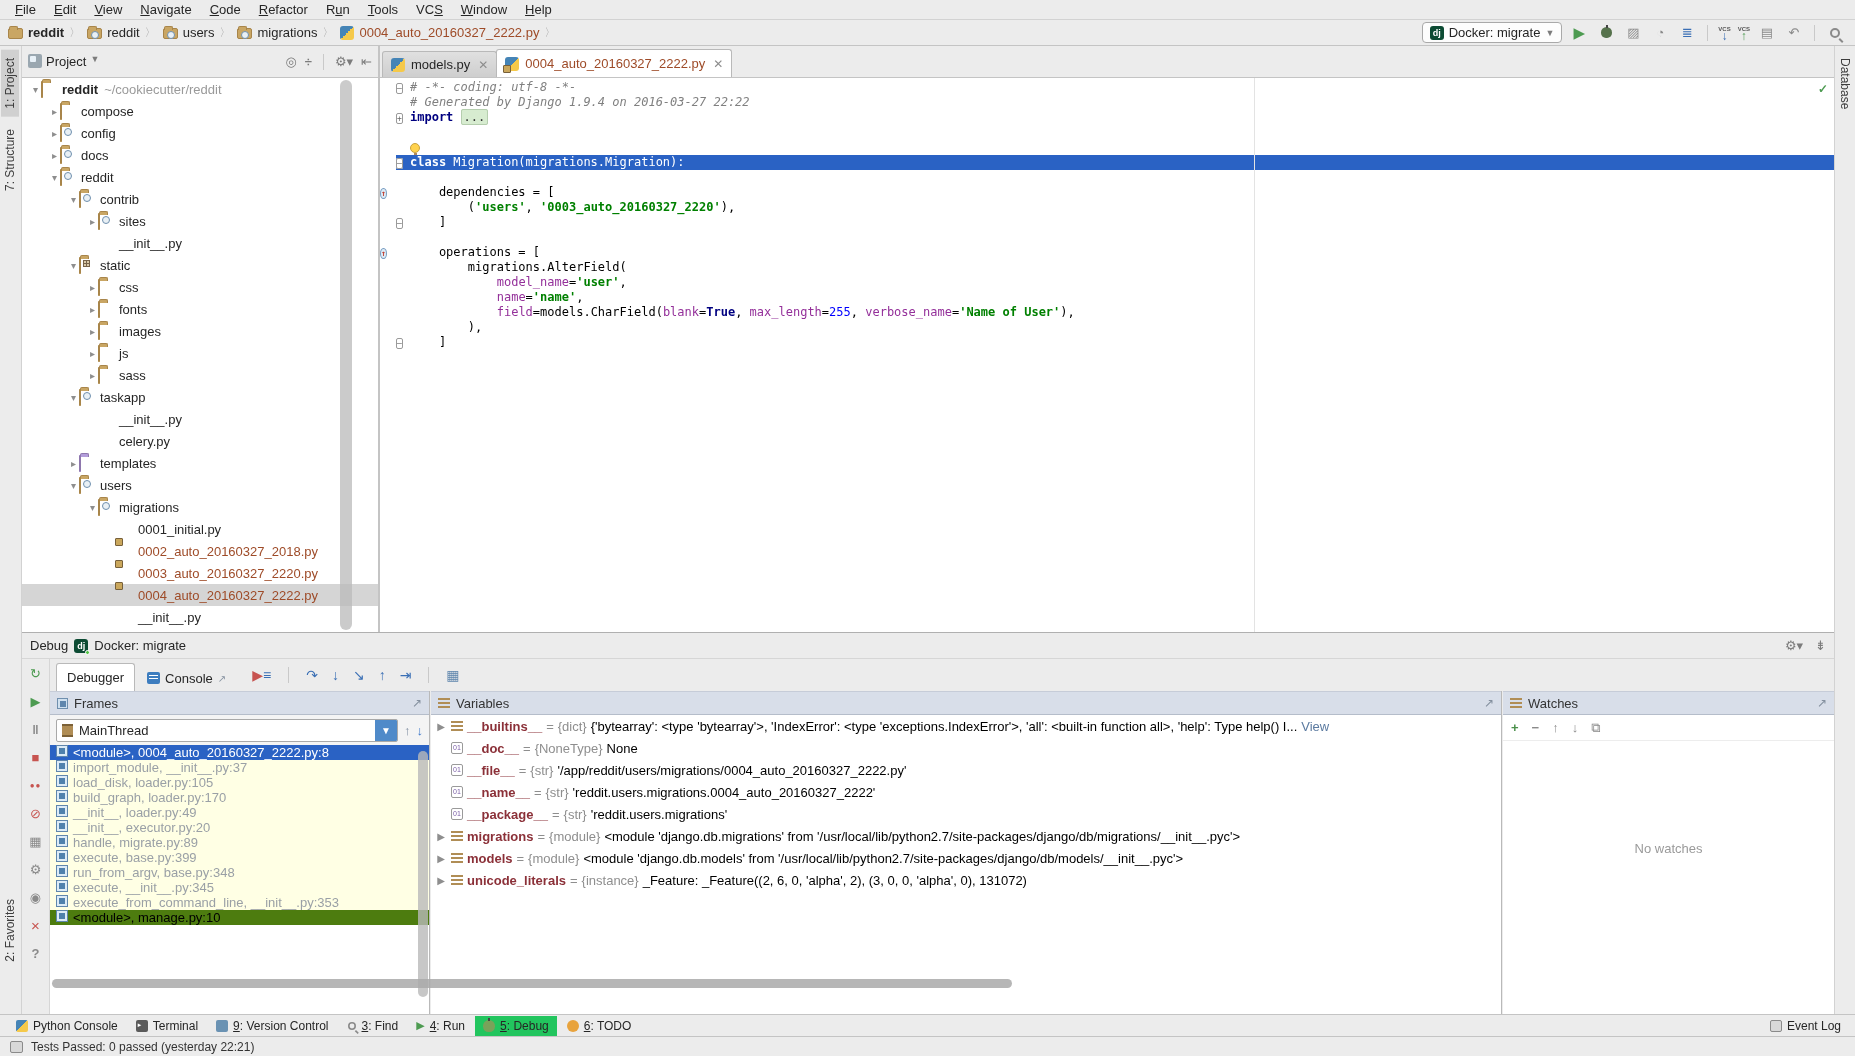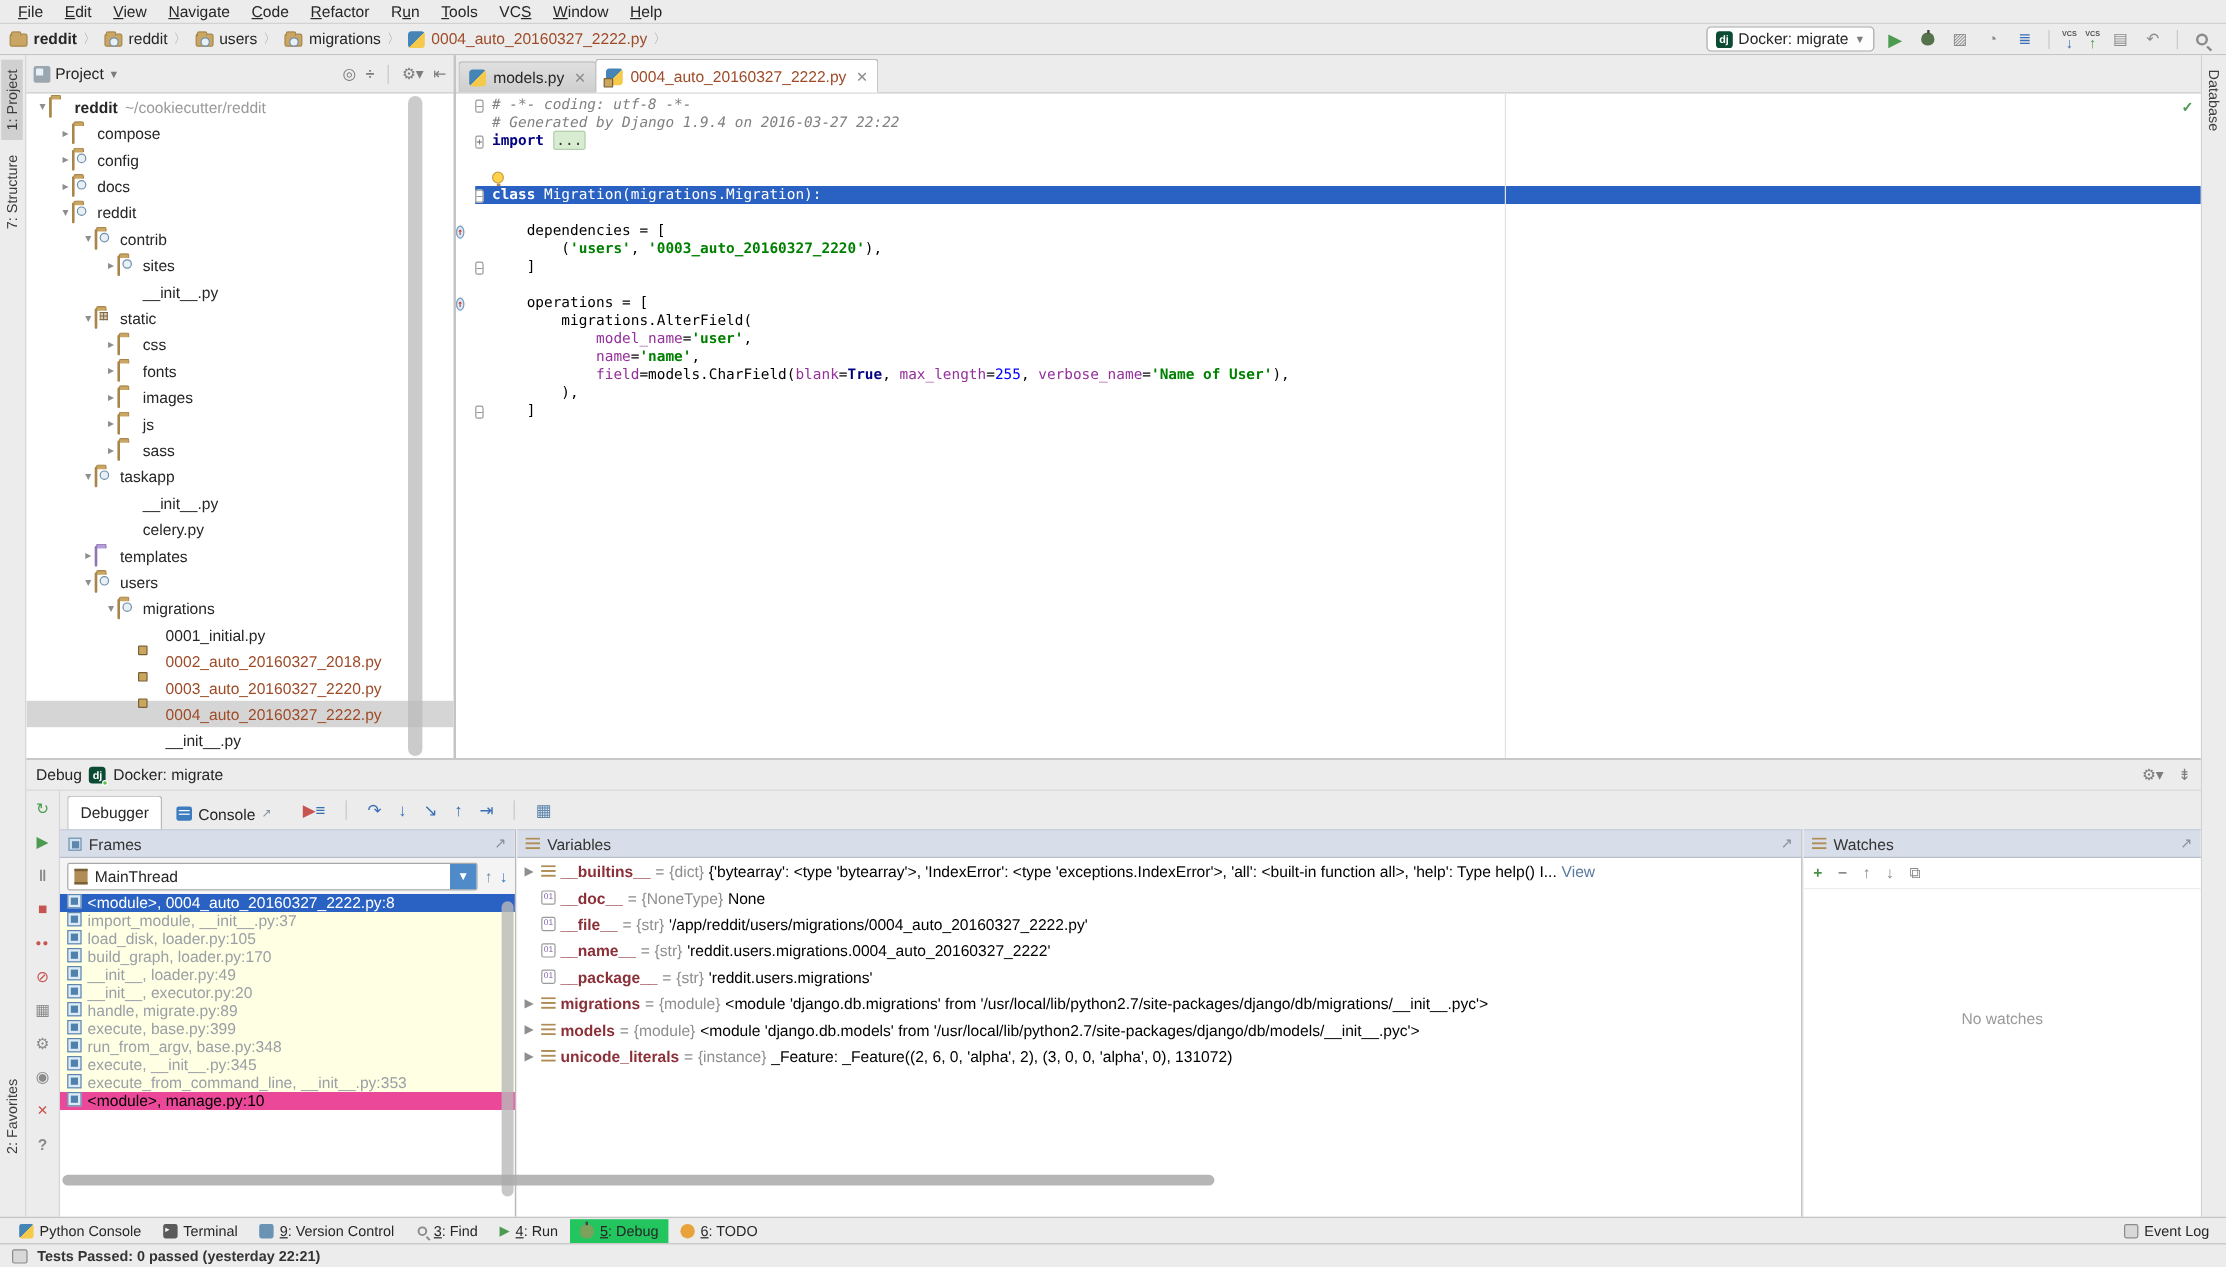--- a/index.html
+++ b/index.html
@@ -41,21 +41,21 @@
   #stripe-left{left:0;top:46px;width:22px;height:968px;border-right:1px solid #d2d2d2;}
   #stripe-right{left:1834px;top:46px;width:21px;height:968px;border-left:1px solid #d2d2d2;}
   .vtab{writing-mode:vertical-rl;transform:rotate(180deg);padding:8px 2px;margin:4px 1px;cursor:default;}
   .vtab.active{background:#d0d0d0;}
   .vtab-r{writing-mode:vertical-rl;padding:8px 2px;margin:4px 1px;cursor:default;}
   #stripe-left .bottom{position:absolute;bottom:40px;left:0;}
 
   
   #project-header{left:22px;top:46px;width:356px;height:32px;background:#ececec;border-bottom:1px solid #c4c4c4;
                   display:flex;align-items:center;padding:0 6px;}
-  #project-header .ph-title{display:flex;align-items:center;gap:4px;}
+  #project-header .ph-title{display:flex;align-items:flex-start;gap:4px;}
   #project-header .icons{margin-left:auto;display:flex;align-items:center;gap:8px;color:#7c7c7c;font-size:13px;}
   .proj-ico{width:14px;height:14px;background:#9aa7b0;border-radius:2px;position:relative;}
   .proj-ico::after{content:"";position:absolute;left:2px;top:2px;width:6px;height:6px;background:#e8f1f8;border-radius:1px;}
   #project-tree{left:22px;top:78px;width:356px;height:554px;background:#fff;overflow:hidden;}
   .trow{height:22px;display:flex;align-items:center;white-space:nowrap;}
   .trow.sel{background:#d5d5d5;}
   .chev{width:11px;font-size:10px;color:#8e8e8e;text-align:center;flex:none;}
   .tlabel{margin-left:5px;}
   .tlabel.bold{font-weight:bold;}
   .tlabel.brown{color:#9e4b28;}
@@ -129,21 +129,21 @@
   .frames-ic::after{content:"";position:absolute;left:2px;top:2px;width:6px;height:6px;background:#5f86ad;}
   #frames{position:absolute;left:28px;top:58px;width:380px;bottom:0;background:#fff;border-right:1px solid #b9b9b9;}
   #thread-row{height:30px;display:flex;align-items:center;padding:3px 6px;gap:6px;background:#f4f4f4;}
   #thread-combo{flex:1;height:23px;border:1px solid #a9a9a9;background:#fff;border-radius:2px;display:flex;align-items:center;gap:6px;padding-left:5px;}
   #thread-combo .dd{margin-left:auto;width:22px;height:21px;background:#4f8ac9;color:#fff;display:flex;align-items:center;justify-content:center;font-size:10px;border-radius:0 1px 1px 0;}
   .spool{width:11px;height:13px;background:#b08d55;border-top:2px solid #7c6137;border-bottom:2px solid #7c6137;}
   .frow{height:15px;display:flex;align-items:flex-start;gap:5px;padding-left:6px;white-space:nowrap;overflow:hidden;background:#ffffe4;color:#9aa0a6;}
   .frow .fico{width:12px;height:12px;flex:none;background:#dcebf7;border:1px solid #5f86ad;position:relative;}
   .frow .fico::after{content:"";position:absolute;left:2px;top:2px;width:6px;height:6px;background:#4f81ad;}
   .frow.sel{background:#2a62c4;color:#fff;}
-  .frow.plain{background:#ec4899;color:#000;}
+  .frow.plain{background:#4d7c0f;color:#000;}
   #frames-scroll{position:absolute;right:1px;top:60px;width:10px;height:246px;background:#b9b9b9;border-radius:5px;opacity:.8;}
   #variables{position:absolute;left:409px;top:58px;width:1071px;bottom:0;background:#fff;border-right:1px solid #b9b9b9;}
   .vrow{height:22px;display:flex;align-items:center;gap:4px;padding-left:4px;white-space:nowrap;overflow:hidden;font-size:13px;}
   .vrow .vexp{width:12px;color:#8e8e8e;font-size:10px;text-align:center;flex:none;}
   .prim-ic{width:12px;height:12px;border:1px solid #9a9a9a;border-radius:2px;font-size:7px;line-height:10px;text-align:center;color:#7b5ea7;flex:none;}
   .vname{color:#8b3038;font-weight:bold;}
   .vdim{color:#8e8e8e;}
   .vval{color:#000;}
   .vlink{color:#5b7aa0;}
   #watches{position:absolute;left:1481px;top:58px;right:0;bottom:0;background:#fff;}
@@ -153,21 +153,21 @@
 
   
   #toolbar-bottom{left:0;top:1014px;width:1855px;height:22px;background:#ececec;border-top:1px solid #c4c4c4;
                   display:flex;align-items:center;padding-left:8px;gap:2px;}
   .btab{display:flex;align-items:center;gap:5px;height:20px;padding:0 8px;font-size:12px;}
   .btab.active{background:#22c55e;}
   .btab u{text-decoration:underline;}
   .bico{width:12px;height:12px;border-radius:2px;flex:none;}
   #event-log{margin-left:auto;display:flex;align-items:center;gap:5px;padding-right:14px;font-size:12px;}
   #statusbar{left:0;top:1036px;width:1855px;height:20px;background:#ececec;border-top:1px solid #c4c4c4;
-             display:flex;align-items:center;padding:0 10px;gap:8px;font-size:12px;color:#333;font-weight:bold;}
+             display:flex;align-items:center;padding:0 10px;gap:8px;font-size:12px;color:#333;}
   #statusbar .right{margin-left:auto;display:flex;align-items:center;gap:14px;margin-top:48px;}
   #statusbar .dim{color:#9a9a9a;}
   .hector{width:12px;height:12px;border-radius:50%;border:1px solid #8a8a8a;color:#8a8a8a;font-size:8px;line-height:11px;text-align:center;}
   .lock{width:8px;height:7px;background:#8a8a8a;border-radius:1px;position:relative;margin-top:4px;}
   .lock::before{content:"";position:absolute;left:1px;top:-4px;width:4px;height:4px;border:1.5px solid #8a8a8a;border-bottom:none;border-radius:3px 3px 0 0;}
   .term-ic{background:#5a5a5a;position:relative;}
   .term-ic::after{content:"▸";color:#fff;font-size:7px;position:absolute;left:2px;top:1px;}
   .vc-ic{background:#6a92b3;}
   .todo-ic{background:#e8a33d;border-radius:50%;}
   .bug-ic{background:#7aa25a;border-radius:50% 50% 45% 45%;position:relative;}

